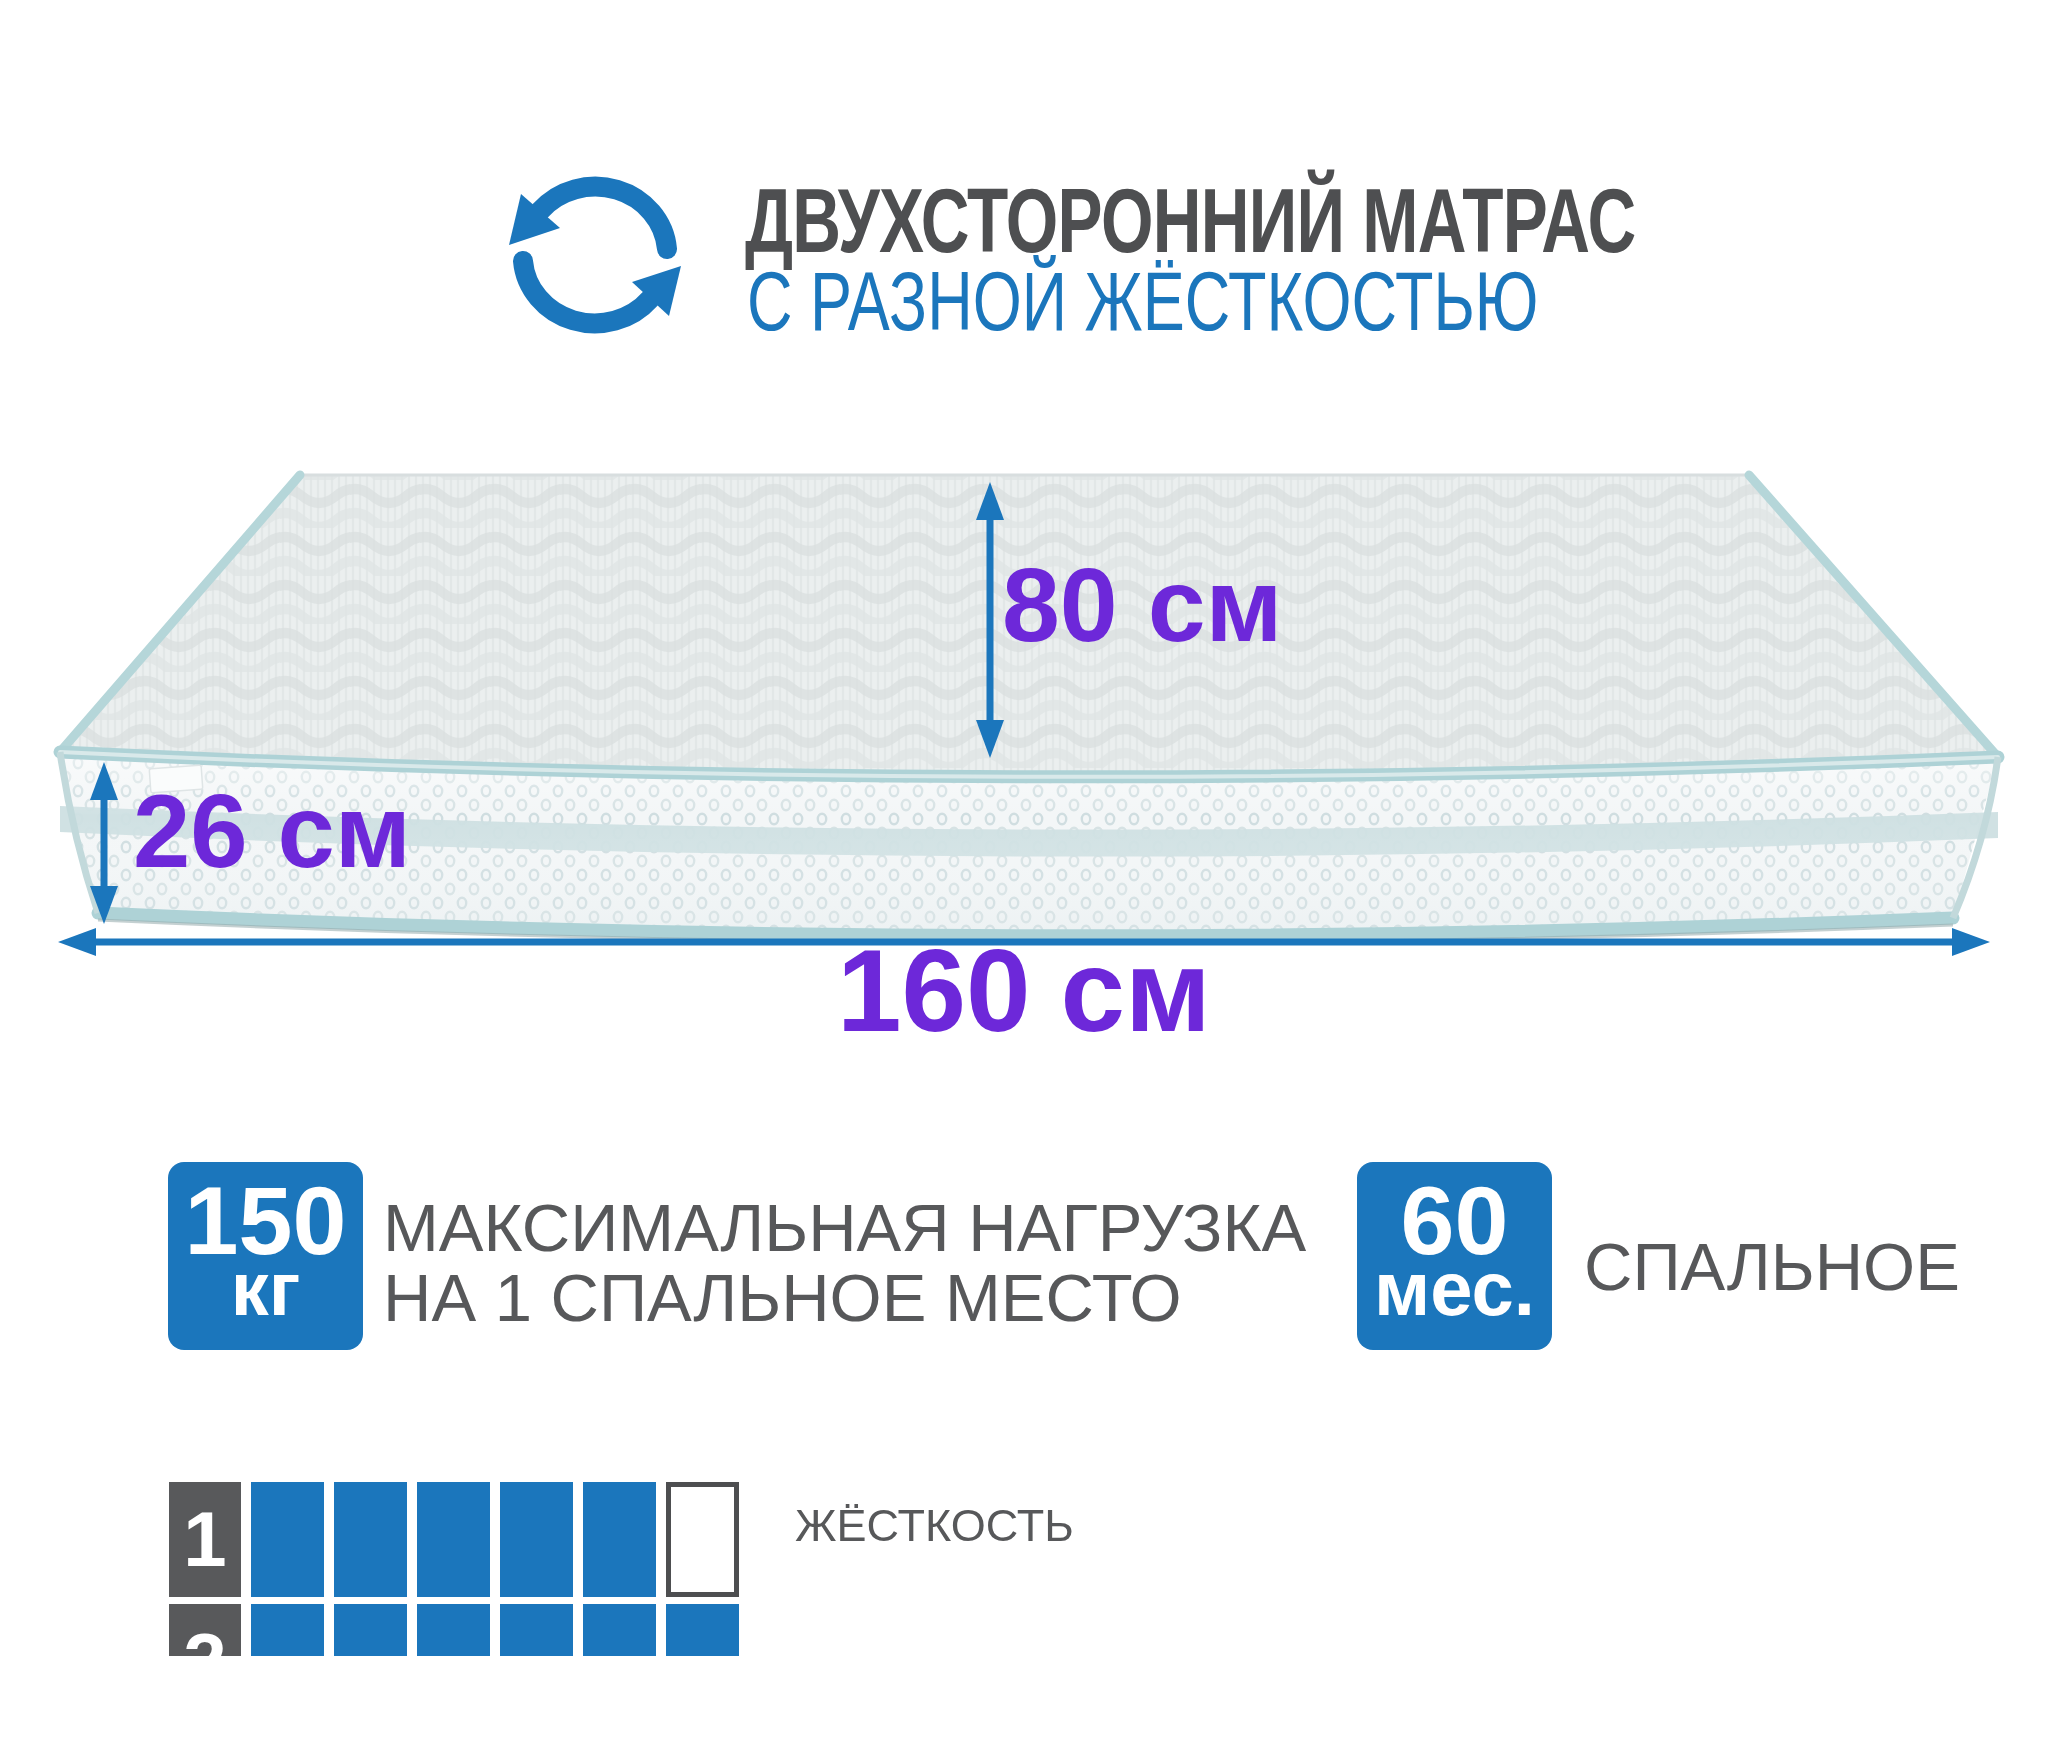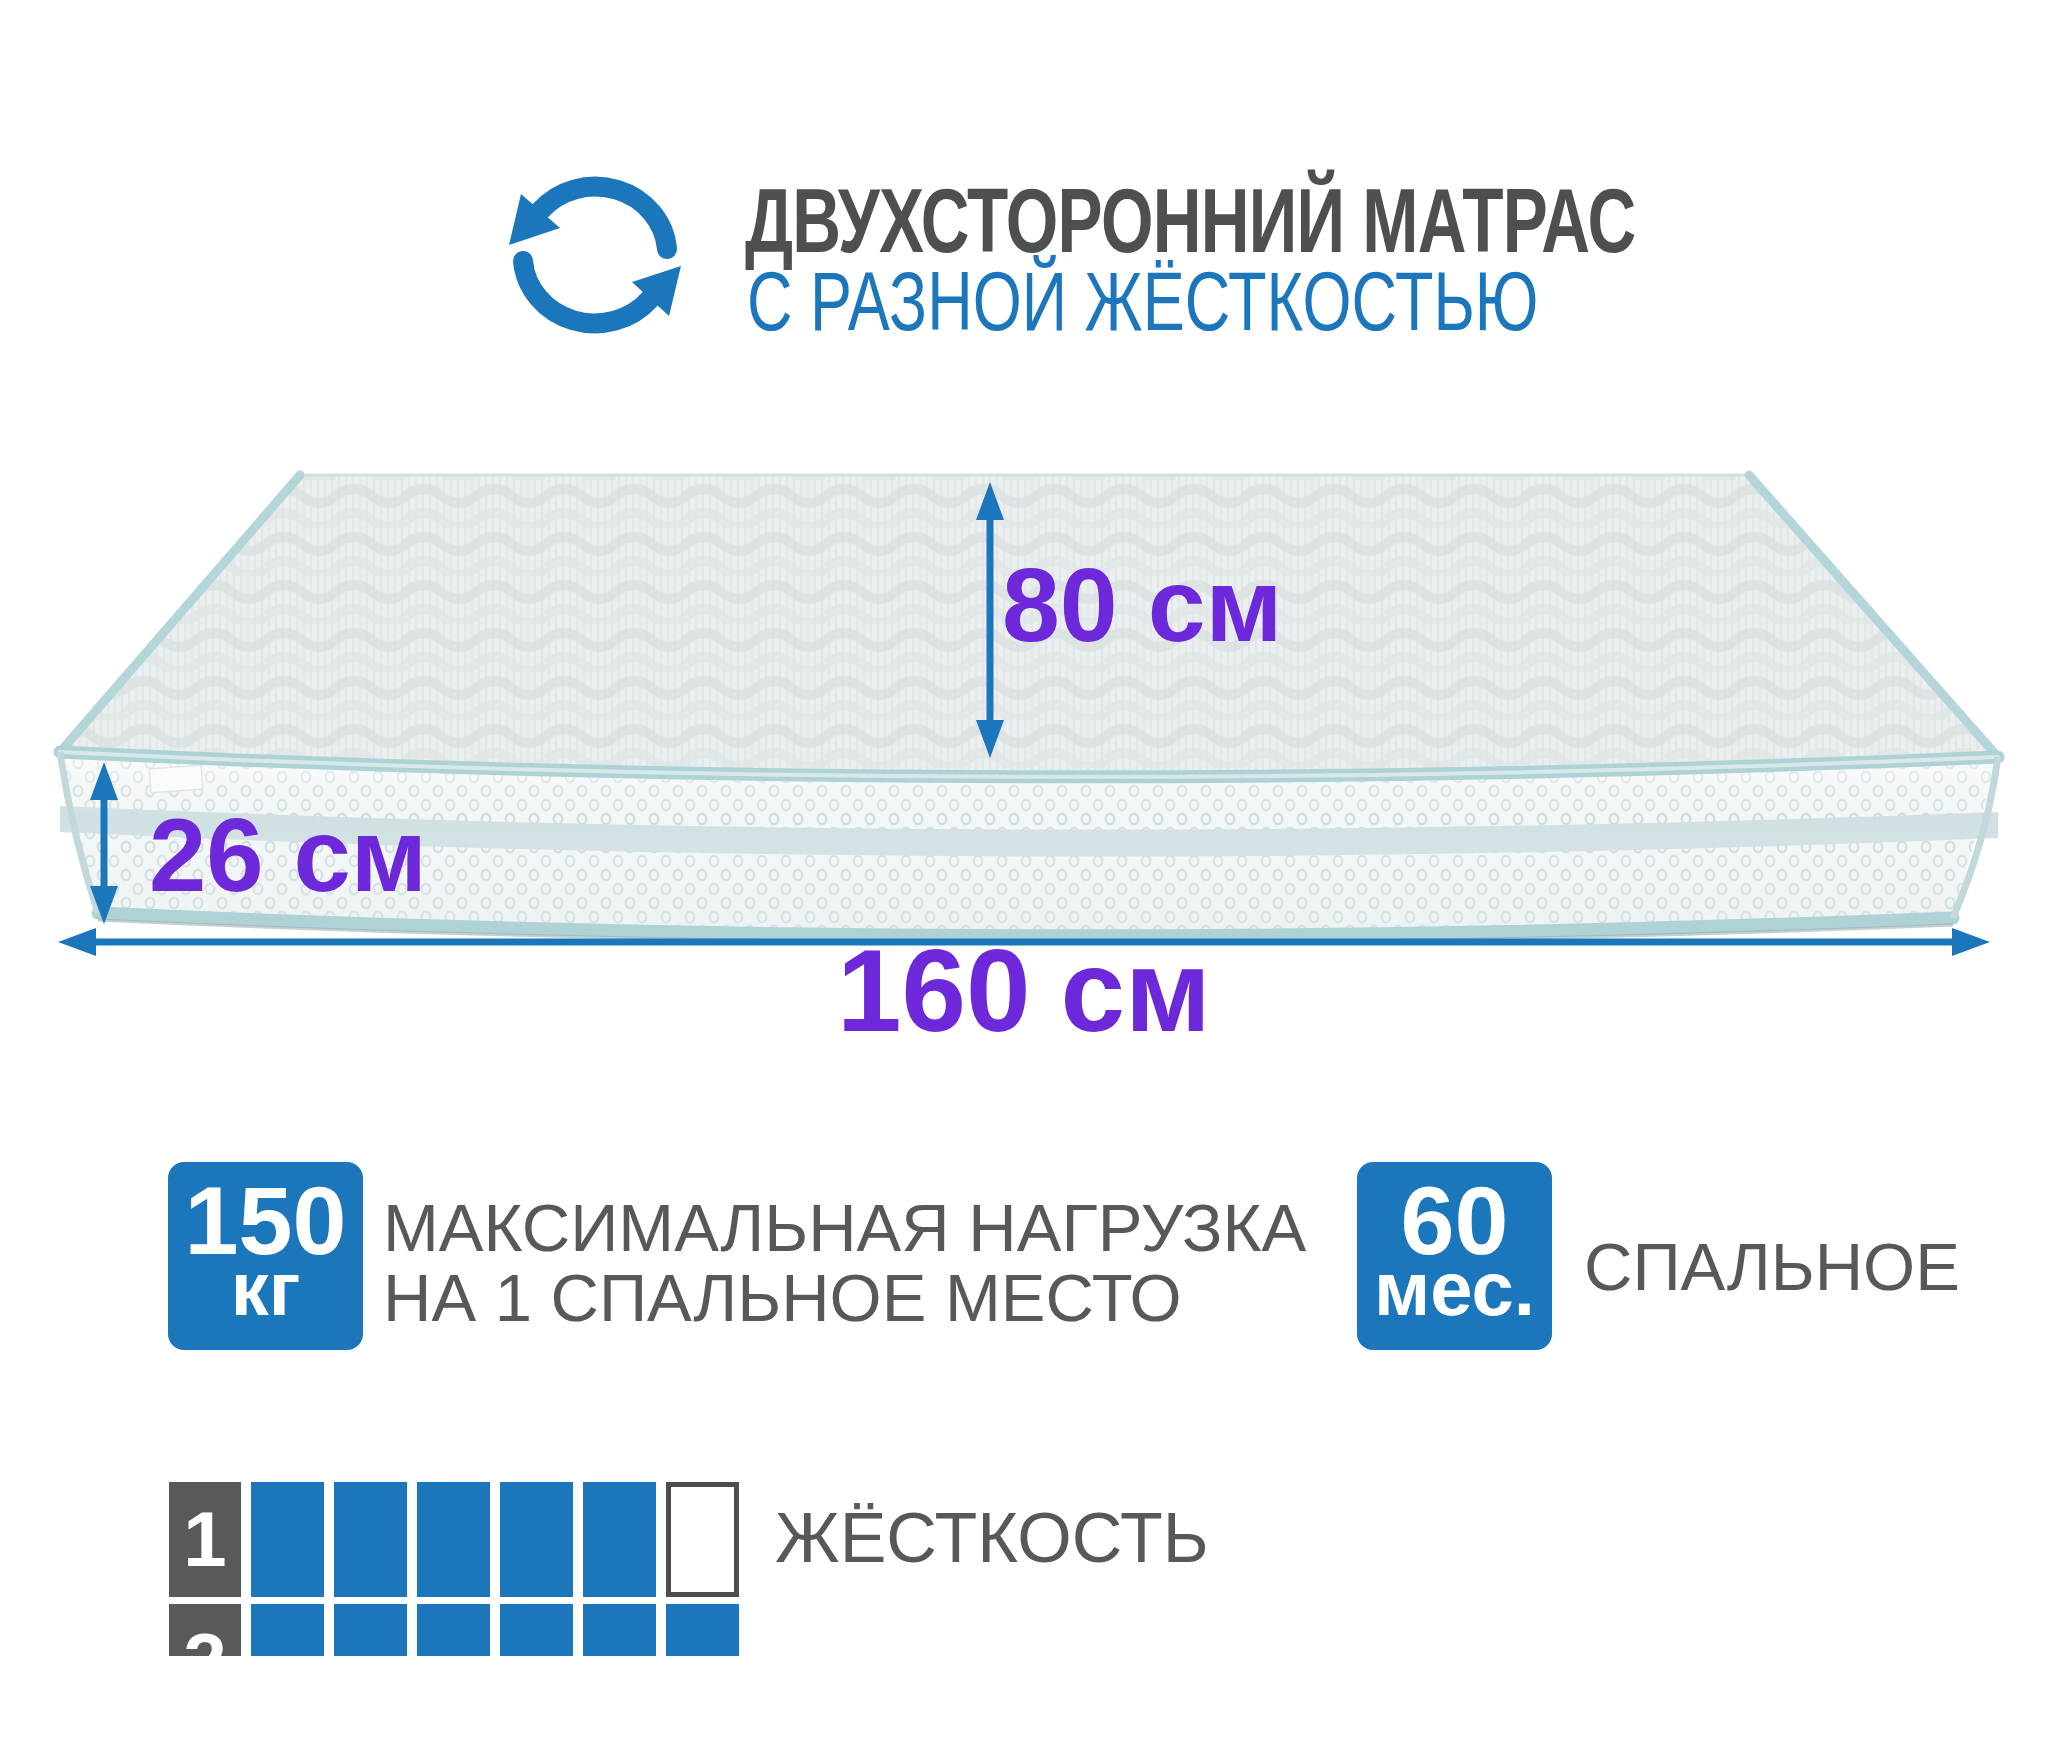--- a/index.html
+++ b/index.html
@@ -19,21 +19,21 @@
   .title-line2{
     left:747px;top:259px;font-size:84px;font-weight:normal;color:#1b76bc;
     white-space:nowrap;line-height:1;
     transform:scaleX(.75);transform-origin:left top;
   }
 
   
   .dim{color:#6d28d9;font-weight:bold;line-height:1;white-space:nowrap;}
   .dim .unit{margin-left:30px;}
   .dim-width{left:1002px;top:553px;font-size:104px;}
-  .dim-height{left:133px;top:804px;font-size:103px;margin-left:16px;}
+  .dim-height{left:133px;top:780px;font-size:103px;}
   .dim-length{left:0;right:0;top:933px;font-size:116px;text-align:center;}
 
   
   .badge{
     width:195px;height:188px;border-radius:16px;background:#1b76bc;color:#ffffff;
     text-align:center;
   }
   .badge .val{position:absolute;left:0;width:100%;top:10px;font-size:97px;font-weight:bold;line-height:1;}
   .badge .unit{position:absolute;left:0;width:100%;top:89px;font-size:76px;font-weight:bold;line-height:1;}
   .badge-load{left:168px;top:1162px;}
@@ -44,21 +44,21 @@
 
   
   .firmness-rows{left:169px;top:1482px;}
   .f-row{display:flex;gap:10px;margin-bottom:7px;}
   .f-label{
     width:72px;height:115px;background:#58595b;color:#ffffff;
     font-size:78px;font-weight:bold;line-height:115px;text-align:center;flex:0 0 auto;
   }
   .f-cell{width:73px;height:115px;background:#1b76bc;box-sizing:border-box;flex:0 0 auto;}
   .f-cell.empty{background:#ffffff;border:5px solid #4d4e50;}
-  .firmness-caption{color:#57585a;font-size:70px;line-height:1;white-space:nowrap;}
+  .firmness-caption{color:#57585a;font-size:45px;line-height:1;white-space:nowrap;margin-left:20px;}
   .fc1{left:775px;top:1503px;}
   .fc2{left:775px;top:1618px;}
 </style>
 </head>
 <body>
 
 <div class="canvas">
 
   <svg class="abs" style="left:0;top:0;" width="2048" height="1757" viewBox="0 0 2048 1757">
     <defs>

